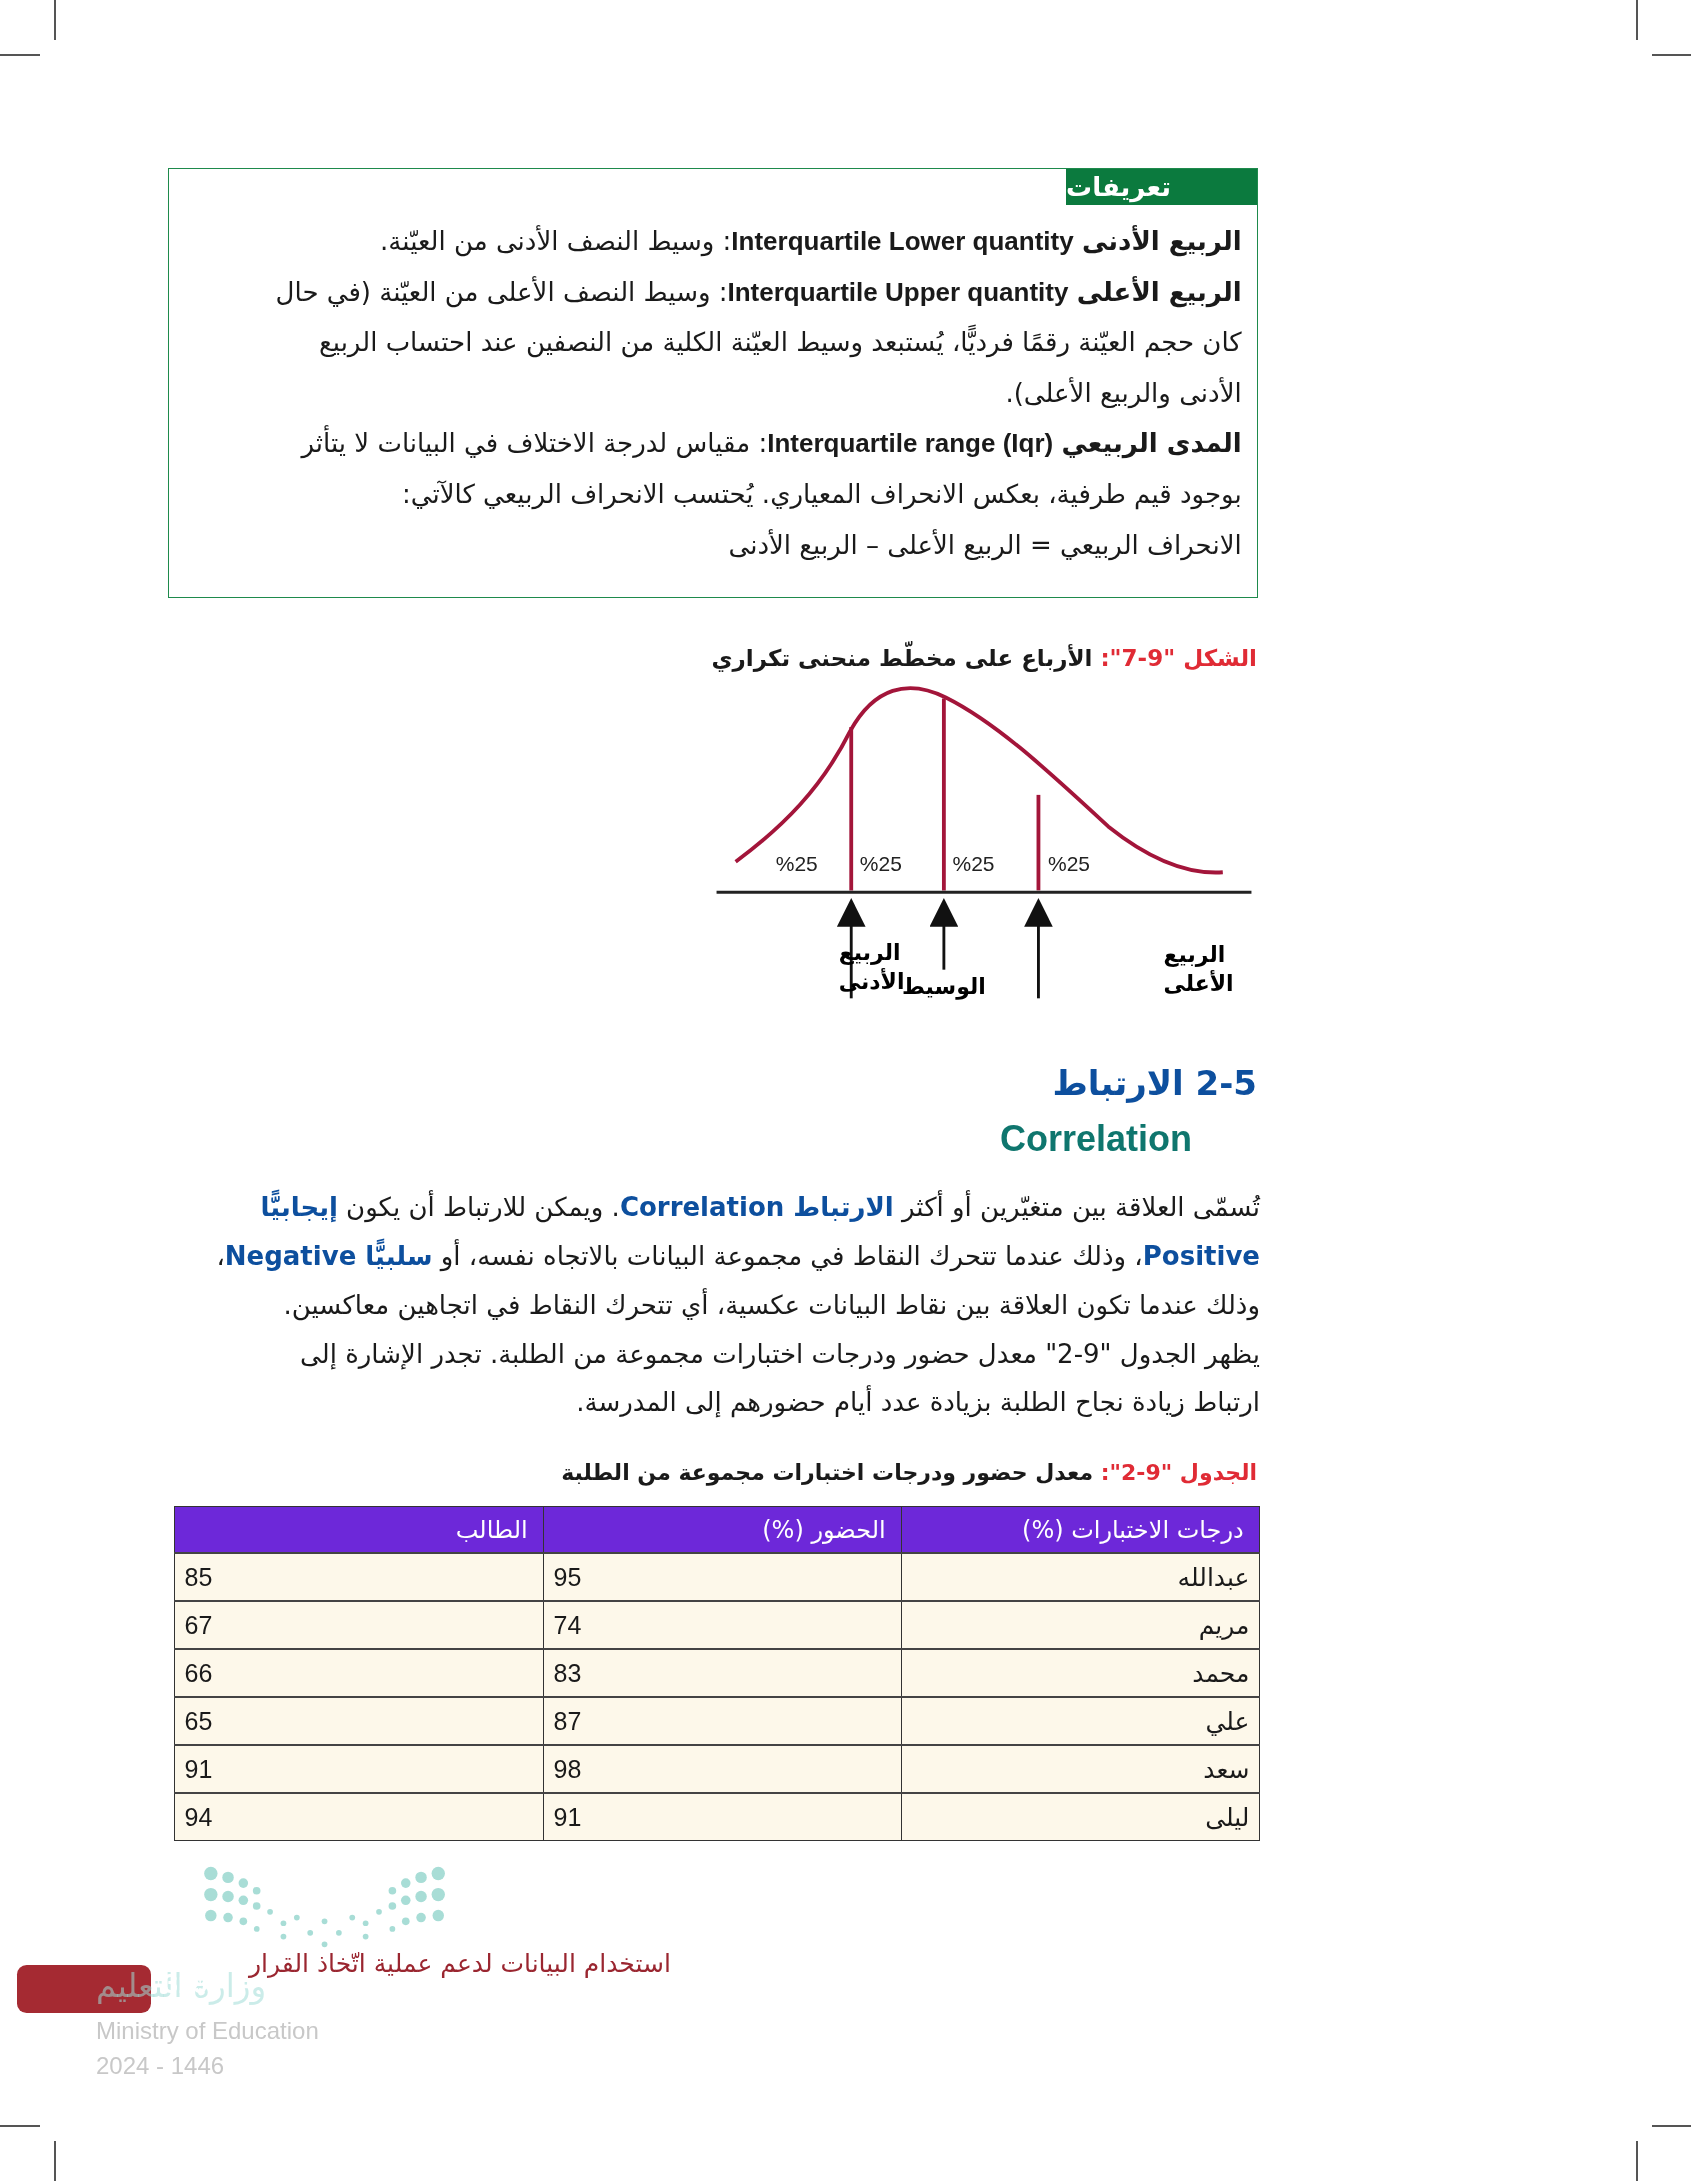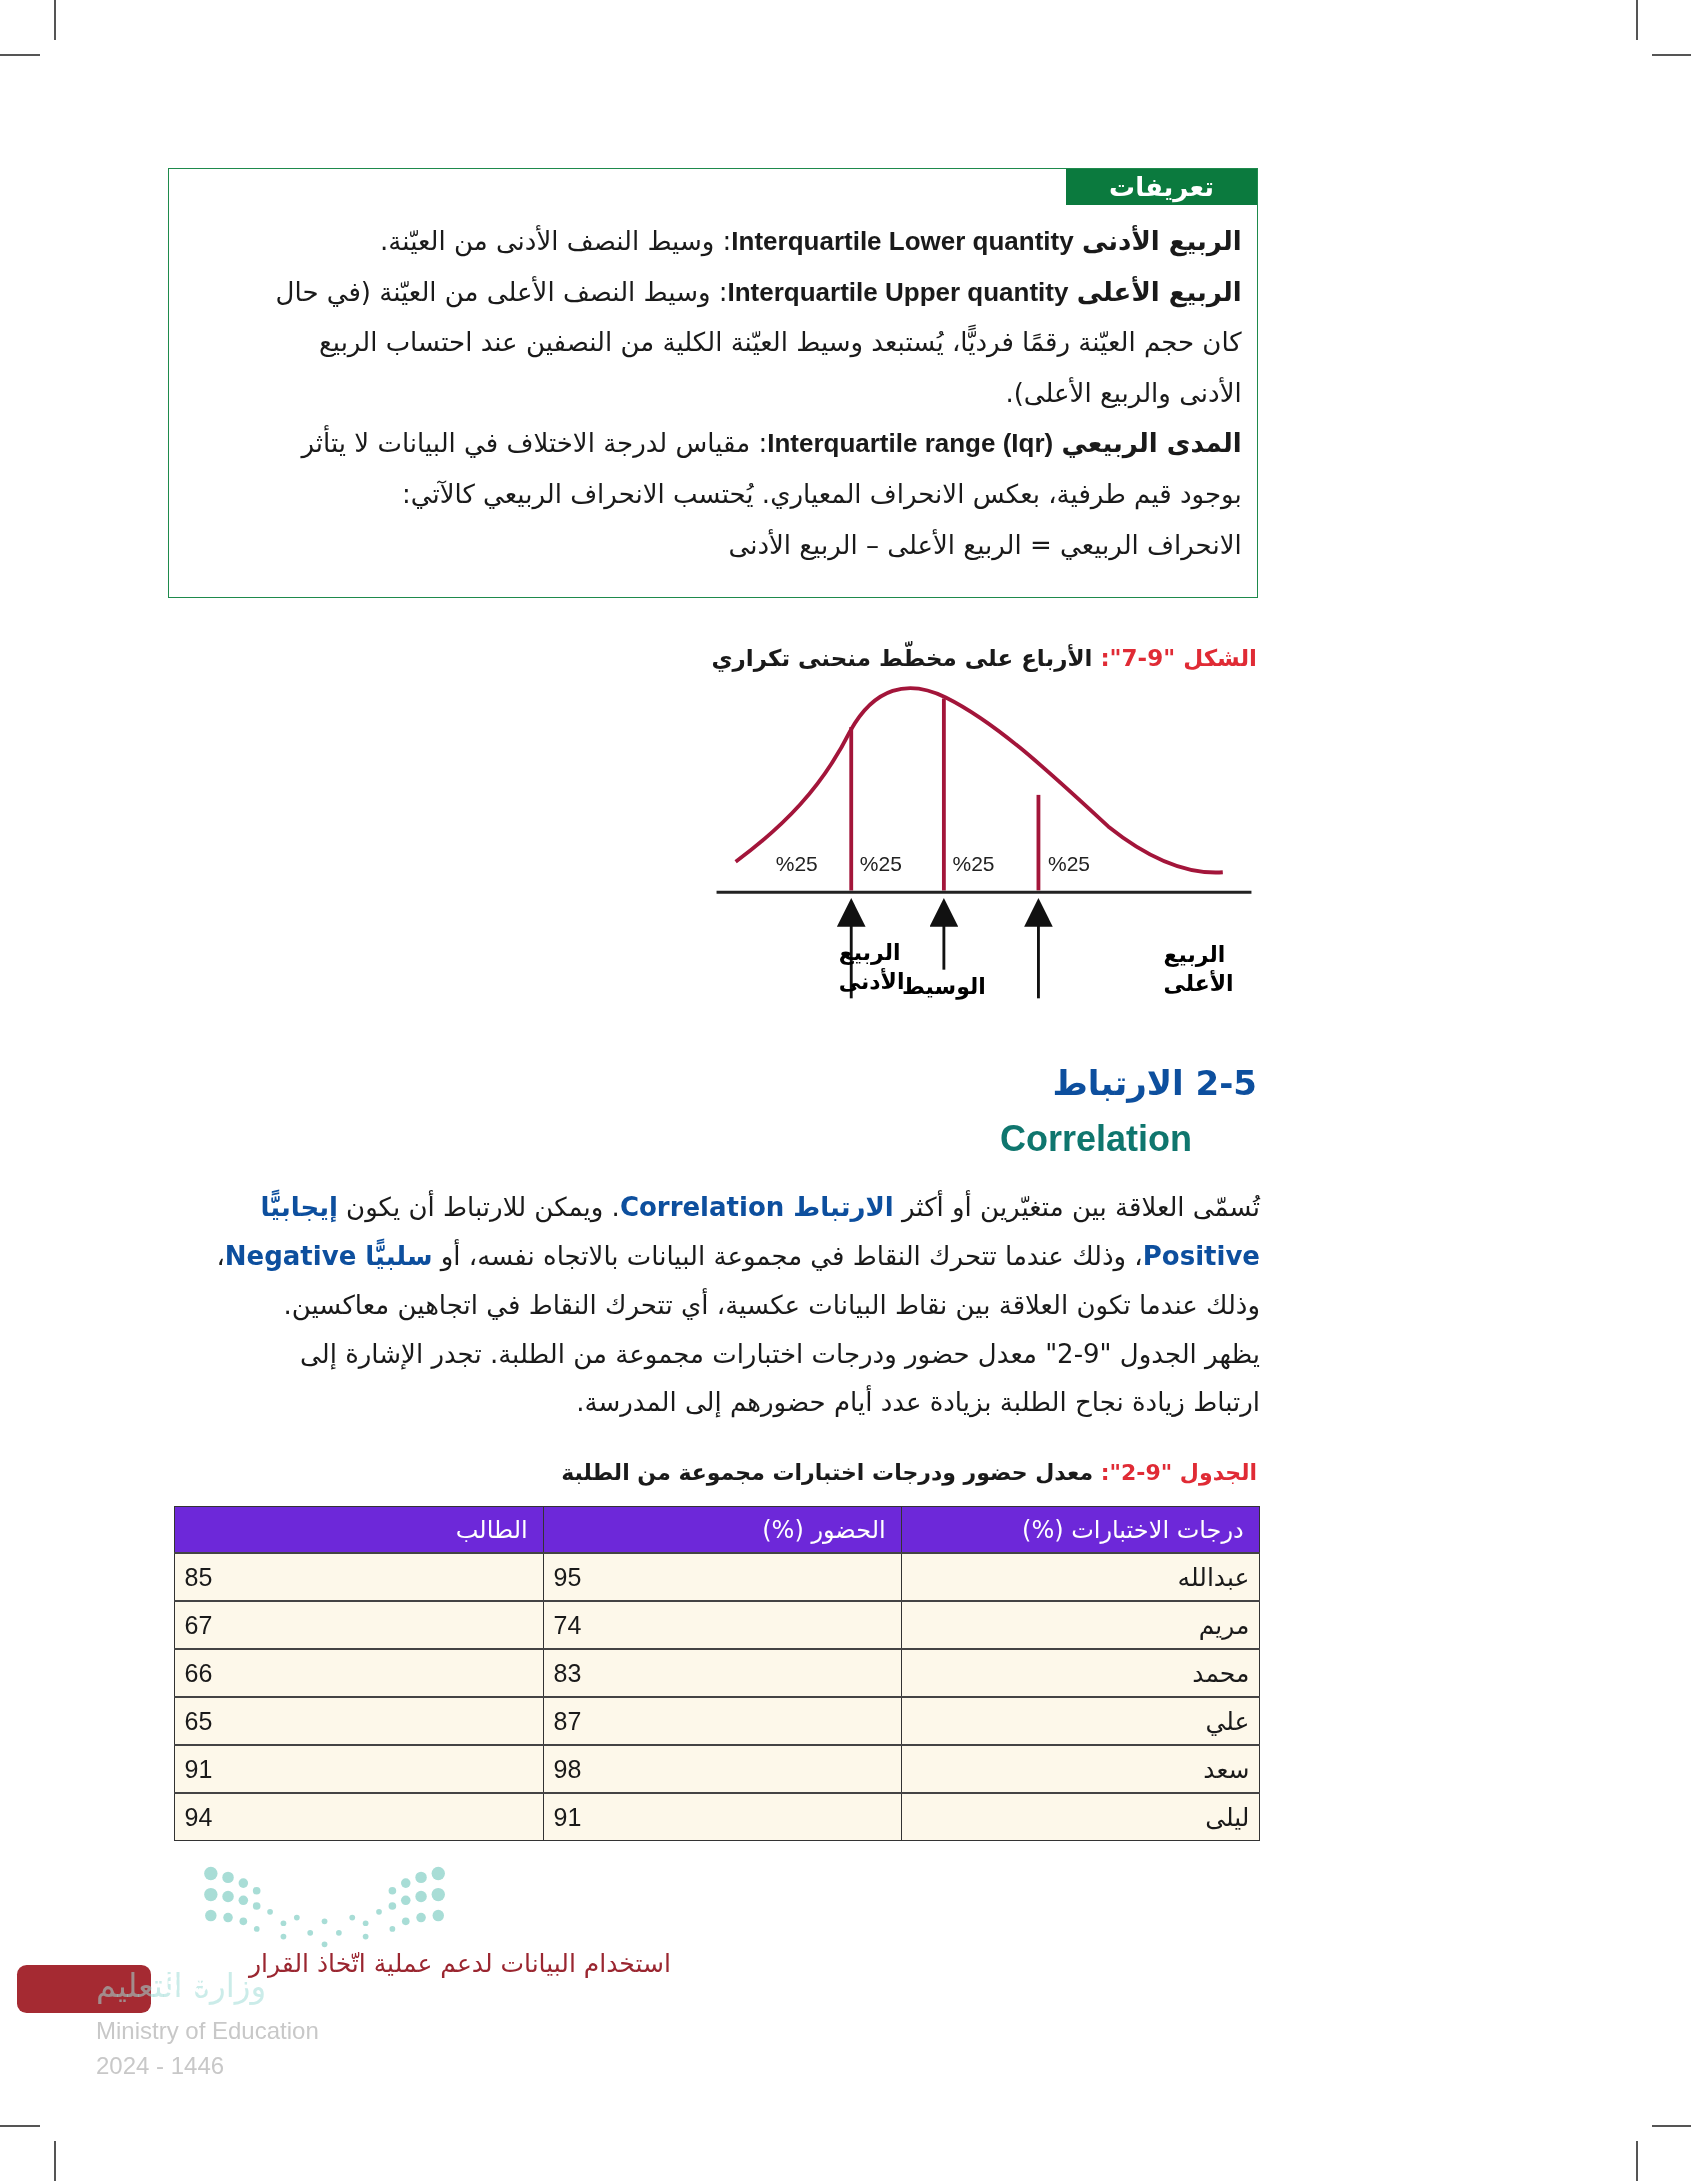--- a/index.html
+++ b/index.html
@@ -4,21 +4,21 @@
 <style>
   html, body { margin:0; padding:0; }
   body { width:1692px; height:2181px; position:relative; background:#ffffff; overflow:hidden;
          font-family:"DejaVu Sans", sans-serif; color:#1a1a1a; }
   .crop { position:absolute; background:#555; }
 
   
   #defs { position:absolute; left:168px; top:168px; width:1090px; height:430px;
           border:1.9px solid #1e8a4c; box-sizing:border-box; }
   #defs-tab { position:absolute; right:0; top:0; width:191px; height:36px; background:#0b7a3e;
-              color:#fff; font-weight:bold; font-size:26px; text-align:center; line-height:36px; direction:rtl; }
+              color:#fff; font-weight:bold; font-size:26px; text-align:left; line-height:36px; direction:rtl; }
   .def-line { position:absolute; right:15.3px; left:15.3px; direction:rtl; text-align:right;
               font-size:26px; line-height:50px; white-space:nowrap; }
   .def-line b { font-weight:bold; }
   .en { font-family:"Liberation Sans", sans-serif; font-weight:bold; }
 
   
   #fig-caption { position:absolute; right:435px; top:645px; width:860px; direction:rtl; text-align:right;
                  font-size:23px; font-weight:bold; }
   #fig-caption .red { color:#e02b35; }
   #curve-svg { position:absolute; left:707px; top:683px; }

